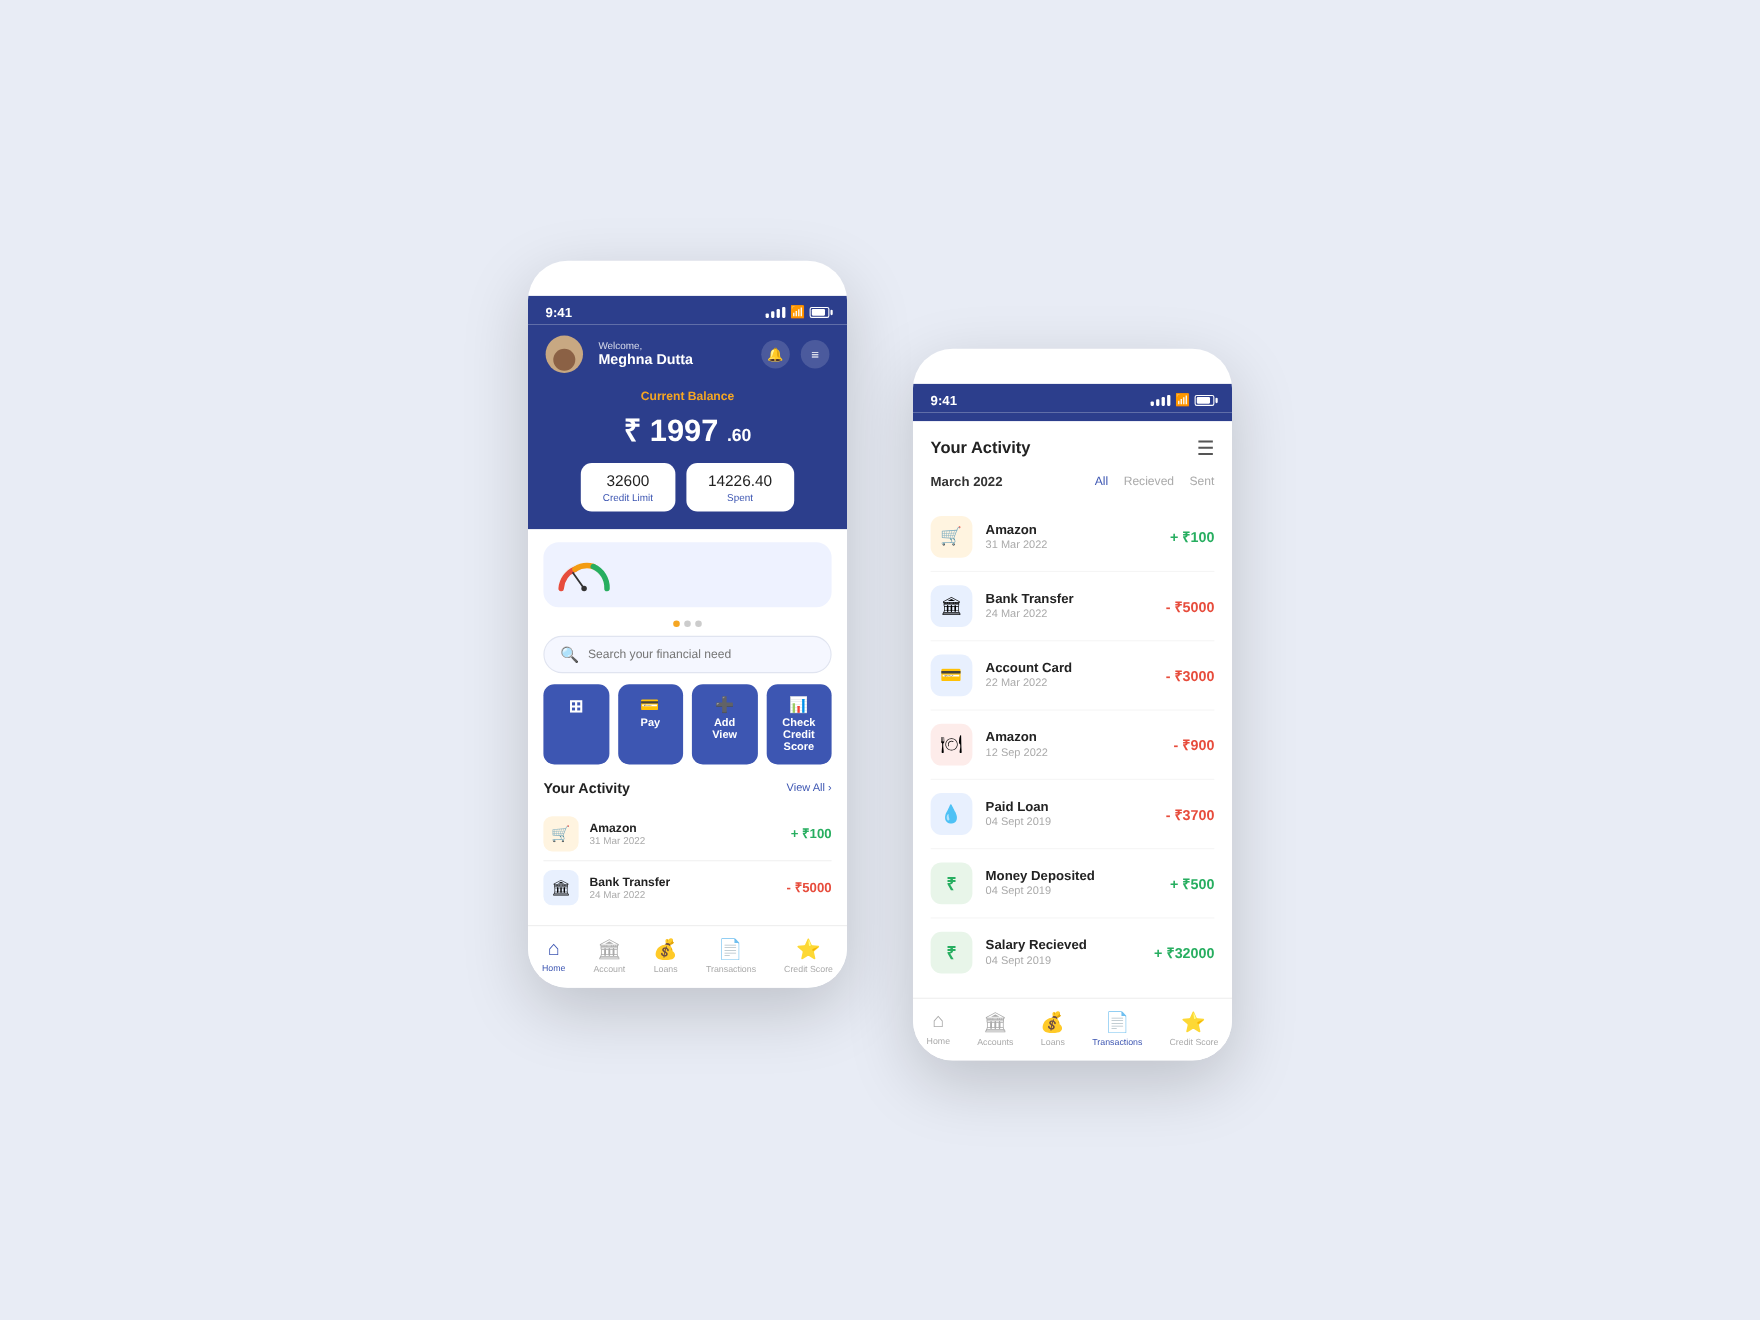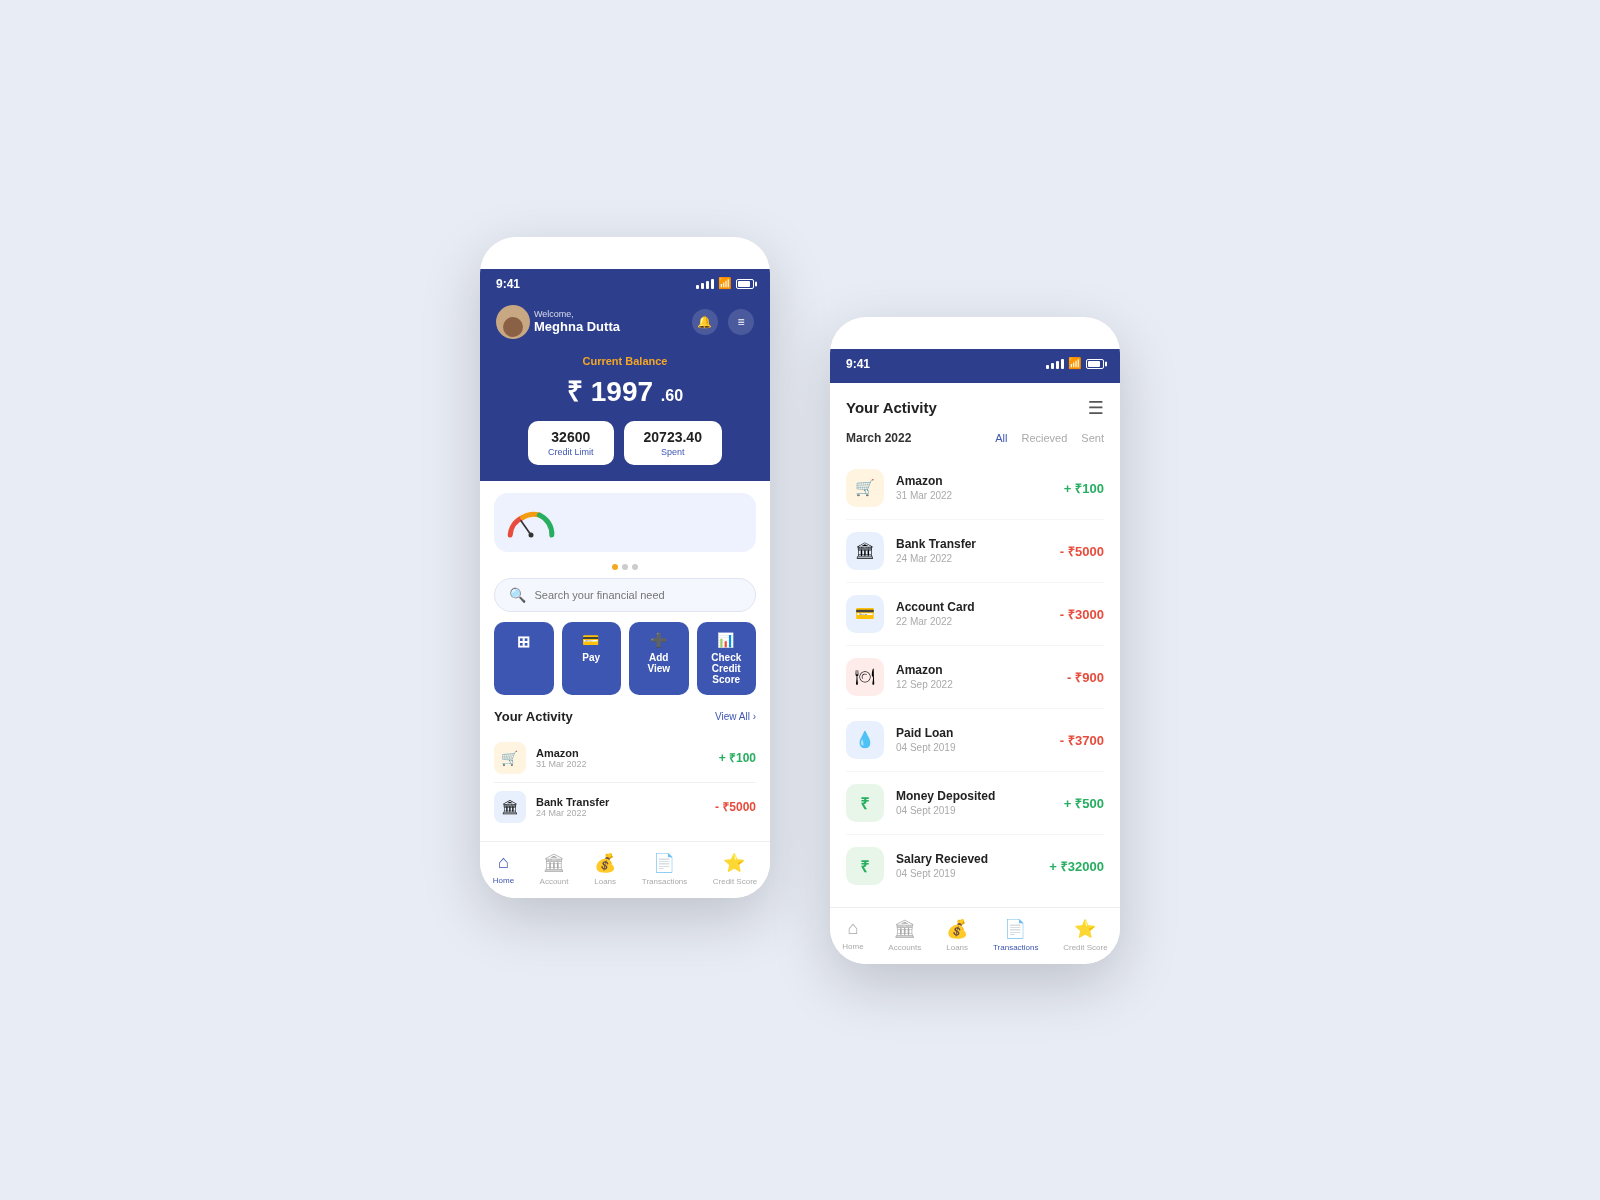--- a/index.html
+++ b/index.html
@@ -77,21 +77,21 @@
       background: #2c3e8c;
       padding: 10px 16px 16px;
       color: #fff;
     }
     .phone1-header .user-row {
       display: flex;
       justify-content: space-between;
       align-items: center;
       margin-bottom: 16px;
     }
-    .user-info { display: flex; align-items: center; gap: 4px; }
+    .user-info { display: flex; align-items: center; gap: 14px; }
     .avatar {
       width: 34px; height: 34px;
       border-radius: 50%;
       background: #c8a882;
       overflow: hidden;
       display: flex; align-items: flex-end; justify-content: center;
     }
     .avatar-face {
       width: 20px; height: 20px;
       background: #8b6145;
@@ -119,21 +119,21 @@
       margin-top: 12px;
       justify-content: center;
     }
     .stat-card {
       background: #fff;
       border-radius: 10px;
       padding: 8px 20px;
       text-align: center;
       color: #333;
     }
-    .stat-value { font-size: 14px; font-weight: 700; color: #222; }
+    .stat-value { font-size: 14px; font-weight: 400; color: #222; }
     .stat-label { font-size: 9px; color: #3d56b2; margin-top: 2px; }
 
     
     .promo-card {
       margin: 12px 14px;
       background: #eef2ff;
       border-radius: 14px;
       padding: 12px;
       display: flex;
       gap: 10px;
@@ -334,21 +334,21 @@
           <span>1997</span>
           <span class="decimal">.60</span>
         </div>
         <div class="balance-stats">
           <div class="stat-card">
             <div class="stat-value">32600</div>
             <div class="stat-label">Credit Limit</div>
           </div>
           <div class="stat-card">
             <div class="stat-value">
-              <span>20723</span><span>.40</span>
+              <span>14226</span><span>.40</span>
             </div>
             <div class="stat-label">Spent</div>
           </div>
         </div>
       </div>
     </div>
 
     <div class="promo-card">
       <svg class="gauge-svg" viewBox="0 0 60 40">
         <path d="M5 35 A25 25 0 0 1 55 35" fill="none" stroke="#eee" stroke-width="6" stroke-linecap="round"></path>

